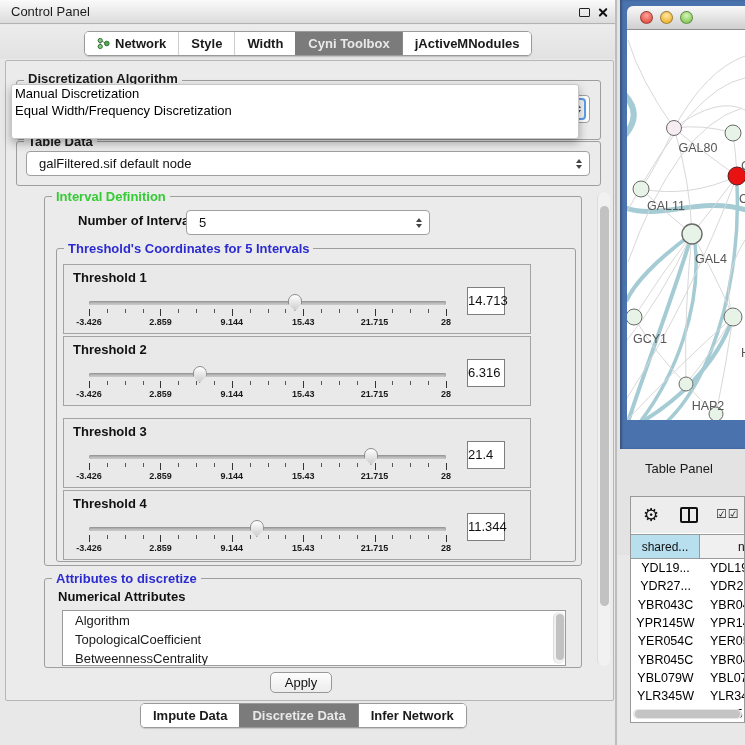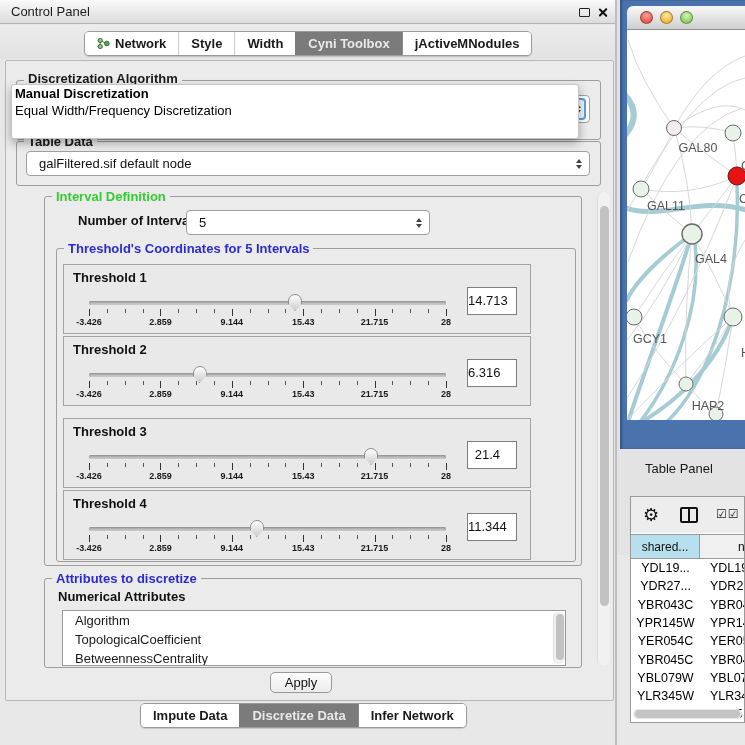--- a/index.html
+++ b/index.html
@@ -43,36 +43,36 @@
   .spin{position:absolute;right:7px;top:50%;transform:translateY(-50%);display:flex;flex-direction:column;gap:2px;align-items:center;}
   .arr-up{width:0;height:0;border-left:3.5px solid transparent;border-right:3.5px solid transparent;border-bottom:4.5px solid #444;}
   .arr-dn{width:0;height:0;border-left:3.5px solid transparent;border-right:3.5px solid transparent;border-top:4.5px solid #444;}
   .spin-btn{position:absolute;right:3px;top:2px;width:18px;height:22px;border:2px solid var(--focus-blue);border-radius:4px;background:#f4f4f4;}
   .spin-btn .spin{right:3px;}
 
   
   .popup{position:absolute;left:11px;top:84px;width:568px;height:55px;background:#fff;border:1px solid #c6c6c6;border-radius:3px;box-shadow:0 4px 10px rgba(0,0,0,.32);z-index:30;}
   .popup-hint{text-align:center;color:#b3b3b3;font-size:12.5px;padding-top:3px;}
   .popup-opt{padding:0 3px;font-size:13px;height:17px;line-height:17px;color:#000;white-space:nowrap;}
-  .popup-opt.bold{font-weight:700;}
+  .popup-opt.bold{font-weight:400;}
 
   
   .vscroll{position:absolute;background:#f1f1f1;border-left:1px solid #dcdcdc;border-radius:6px;}
   .vthumb{position:absolute;background:#c2c2c2;border-radius:5px;}
 
   
   .t-box{position:absolute;left:63px;width:468px;height:70px;background:#e9e9e9;border:1px solid #a3a3a3;}
   .t-label{position:absolute;left:9px;top:5px;font-weight:700;font-size:13px;}
   .t-track{position:absolute;left:25px;top:36px;width:357px;height:4px;border-radius:2px;background:linear-gradient(180deg,#949494,#d8d8d8);box-shadow:inset 0 0 1px #777;}
   .t-thumb{position:absolute;top:-7px;width:14px;height:17px;background:linear-gradient(180deg,#ffffff,#cdcdcd);border:1px solid #8d8d8d;border-radius:7px 7px 3px 3px;clip-path:polygon(0 0,100% 0,100% 56%,50% 100%,0 56%);}
   .t-scale{position:absolute;left:25px;top:44px;width:357px;height:22px;}
   .tick{position:absolute;top:0;width:1px;height:4px;background:#555;}
   .tick.major{height:7px;background:#333;}
   .tick-label{position:absolute;top:8px;transform:translateX(-50%);font-size:9px;font-weight:700;color:#1a1a1a;white-space:nowrap;}
-  .t-value{position:absolute;left:403px;top:22px;width:50px;height:28px;background:#fff;border:1px solid #7e7e7e;font-size:13px;line-height:26px;text-align:right;padding-right:16px;}
+  .t-value{position:absolute;left:403px;top:22px;width:38px;height:28px;background:#fff;border:1px solid #7e7e7e;font-size:13px;line-height:26px;text-align:right;padding-right:16px;}
 
   
   .attr-list{position:absolute;left:62px;top:610px;width:504px;height:56px;background:#fff;border:1px solid #9a9a9a;overflow:hidden;}
   .attr-item{height:19px;line-height:19px;padding-left:12px;font-size:13px;color:#1a1a1a;white-space:nowrap;}
 
   .apply-btn{position:absolute;left:270px;top:672px;width:62px;height:21px;background:linear-gradient(180deg,#fdfdfd,#ececec);
     border:1px solid #989898;border-radius:5px;font-size:13px;text-align:center;line-height:19px;color:#111;}
 
   
   .divider{position:absolute;left:615px;top:0;width:2px;height:745px;background:#bdbdbd;}

